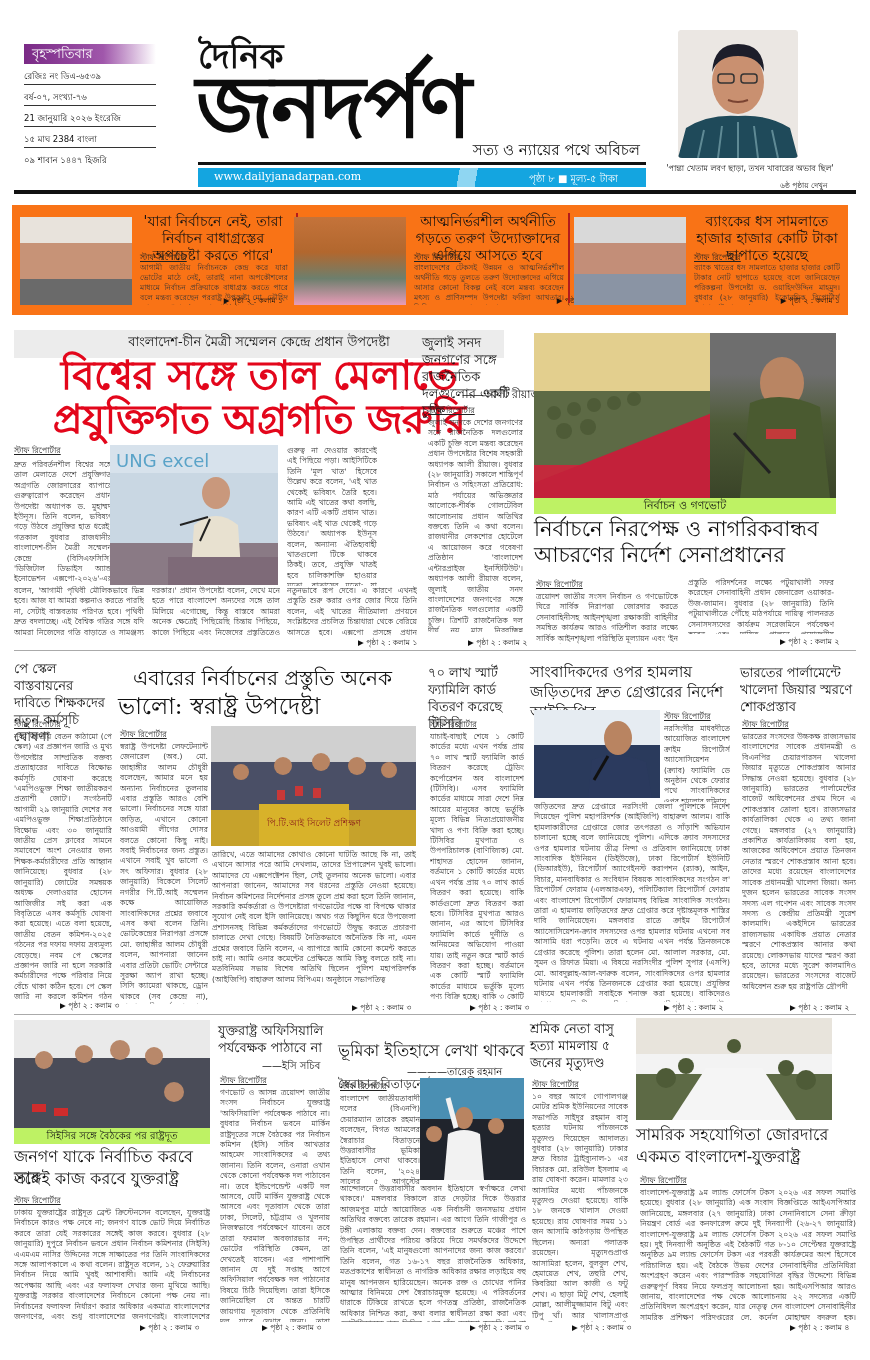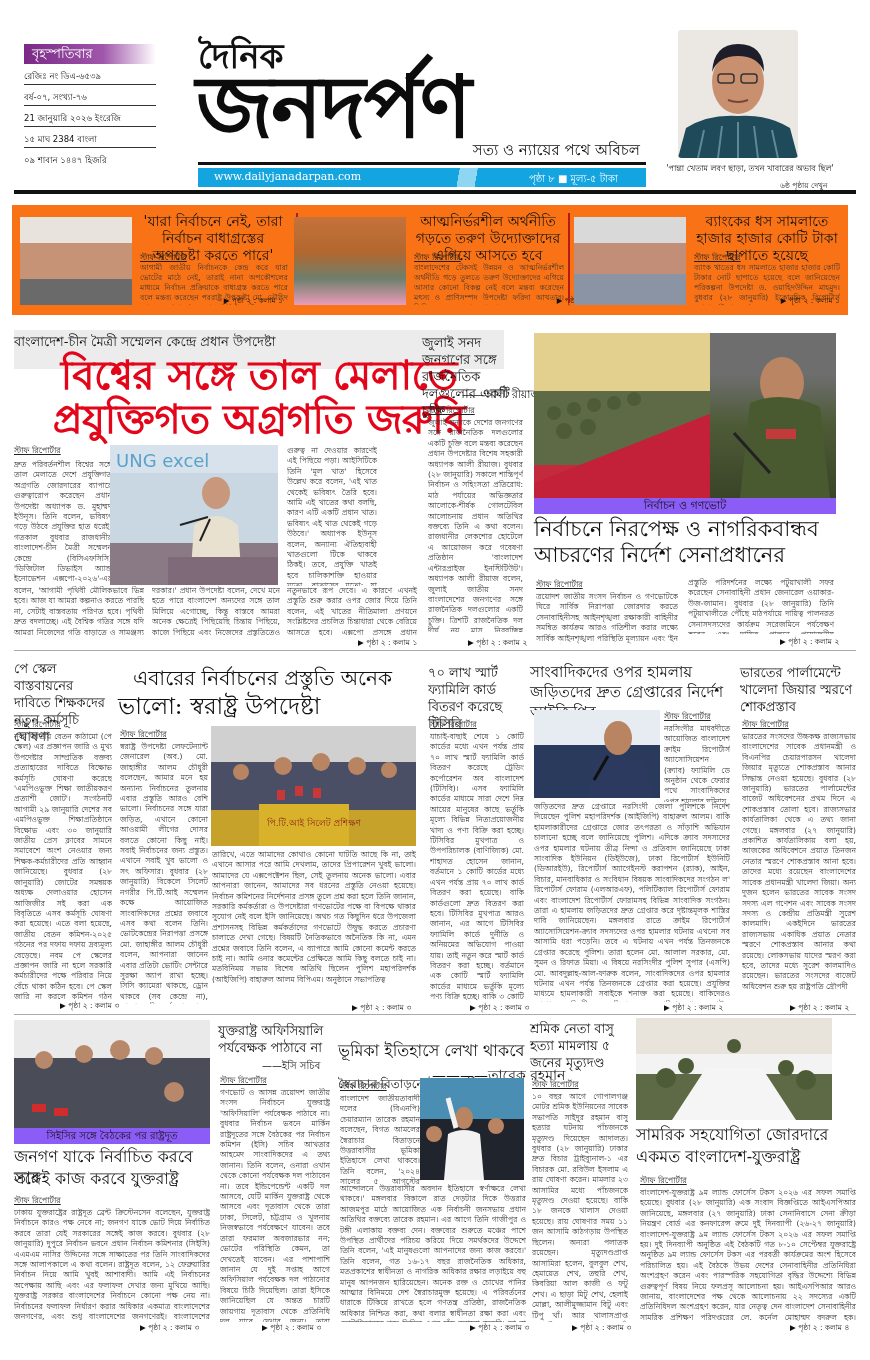--- a/index.html
+++ b/index.html
@@ -24,28 +24,28 @@
 
 .teaser-band{left:12px;top:205px;width:836px;height:110px;background:#f97316}
 .teaser{position:absolute;top:8px;height:96px}
 .teaser .pic{position:absolute;top:4px;width:112px;height:88px;background:#8a8a8a}
 .teaser .h{position:absolute;font-size:14px;line-height:17px;text-align:center;color:#111;font-family:"DejaVu Serif",serif}
 .teaser .by{position:absolute;font-size:8px;text-decoration:underline;color:#222}
 .teaser .body{position:absolute;font-size:7.5px;line-height:10px;color:#333;text-align:justify}
 .teaser .cont{position:absolute;font-size:7.5px;right:2px;bottom:2px}
 .vline-red{position:absolute;top:8px;width:2px;height:90px;background:#b31b1b}
 
-.kicker{left:14px;top:330px;width:490px;height:39px;background:#ececec;font-size:13px;line-height:24px}
+.kicker{left:14px;top:330px;width:490px;height:28px;background:#ececec;font-size:13px;text-align:center;line-height:24px}
 .lead-h{left:14px;top:350px;width:490px;font-size:40px;line-height:46px;color:#e3061b;text-align:center;font-weight:bold;font-family:"DejaVu Serif",serif;letter-spacing:-0.5px}
 .byl{font-size:8px;text-decoration:underline;color:#222}
 .col{font-size:7.6px;line-height:10.4px;color:#333;text-align:justify}
 .cont{font-size:7.5px;color:#111}
 .imgbox{background:#999;overflow:hidden}
 .h2{font-family:"DejaVu Serif",serif;color:#111;text-align:left}
-.caption-bar{background:#8b5cf6;font-size:11px;text-align:center}
+.caption-bar{background:#bef264;font-size:11px;text-align:center}
 .hr{height:1px;background:#aaa}
 </style>
 </head>
 <body>
 
 <div class="abs day-box">বৃহস্পতিবার</div>
 <div class="abs meta-line" style="top:66px">রেজিঃ নং ডিএ-৬৫৩৯</div>
 <div class="abs meta-line" style="top:87px">বর্ষ-০৭, সংখ্যা-৭৬</div>
 <div class="abs meta-line" style="top:108px">21 জানুয়ারি ২০২৬ ইংরেজি</div>
 <div class="abs meta-line" style="top:129px">১৫ মাঘ 2384 বাংলা</div>
@@ -239,21 +239,21 @@
 <div class="abs cont" style="left:140px;top:1322px">▶ পৃষ্ঠা ২ : কলাম ৩</div>
 
 <div class="abs h2" style="left:218px;top:1022px;width:112px;font-size:13px;line-height:17px">যুক্তরাষ্ট্র অফিসিয়ালি পর্যবেক্ষক পাঠাবে না</div>
 <div class="abs" style="left:262px;top:1058px;font-size:10px">——ইসি সচিব</div>
 <div class="abs byl" style="left:220px;top:1074px">স্টাফ রিপোর্টার</div>
 <div class="abs col" style="left:220px;top:1088px;width:110px;height:234px;overflow:hidden">গণভোট ও আসন্ন ত্রয়োদশ জাতীয় সংসদ নির্বাচনে যুক্তরাষ্ট্র 'অফিসিয়ালি' পর্যবেক্ষক পাঠাবে না। বুধবার নির্বাচন ভবনে মার্কিন রাষ্ট্রদূতের সঙ্গে বৈঠকের পর নির্বাচন কমিশন (ইসি) সচিব আখতার আহমেদ সাংবাদিকদের এ তথ্য জানান। তিনি বলেন, ওনারা ওখান থেকে কোনো পর্যবেক্ষক দল পাঠাবেন না। তবে ইন্ডিপেন্ডেন্ট একটি দল আসবে, যেটি মার্কিন যুক্তরাষ্ট্র থেকে আসবে এবং দূতাবাস থেকে তারা ঢাকা, সিলেট, চট্টগ্রাম ও খুলনায় নিজস্বভাবে পর্যবেক্ষণে যাবেন। তবে তারা ফরমাল অবজারভার নন; ভোটের পরিস্থিতি কেমন, তা দেখতেই যাবেন। এর পাশাপাশি জানান যে দুই সপ্তাহ আগে অফিসিয়াল পর্যবেক্ষক দল পাঠানোর বিষয়ে চিঠি দিয়েছিল। তারা ইসিকে জানিয়েছিল যে অন্তত চারটি জায়গায় দূতাবাস থেকে প্রতিনিধি দল যাবে দেখার জন্য। তারা ইন্ডিপেন্ডেন্ট হবেন, অবজারভার হিসেবে নয়। অর্থাৎ, আমাদের অফিসিয়াল অবজারভার হিসেবে তারা থাকবেন না, নিজেদের মতো করে থাকবেন। আমরা বলেছি, ঠিক আছে</div>
 <div class="abs cont" style="left:262px;top:1322px">▶ পৃষ্ঠা ২ : কলাম ৩</div>
 
 <div class="abs h2" style="left:338px;top:1074px;width:190px;font-size:12px;line-height:21px">স্বৈরাচার বিতাড়নে উত্তরাবাসীর</div>
 <div class="abs h2" style="left:338px;top:1040px;width:190px;font-size:16px;line-height:21px">ভূমিকা ইতিহাসে লেখা থাকবে</div>
-<div class="abs" style="left:432px;top:1064px;font-size:14px">————তারেক রহমান</div>
+<div class="abs" style="left:407px;top:1064px;font-size:10px">————তারেক রহমান</div>
 <div class="abs byl" style="left:340px;top:1080px">স্টাফ রিপোর্টার</div>
 <div class="abs col" style="left:340px;top:1094px;width:80px;height:90px;overflow:hidden">বাংলাদেশ জাতীয়তাবাদী দলের (বিএনপি) চেয়ারম্যান তারেক রহমান বলেছেন, বিগত আমলের স্বৈরাচার বিতাড়নে উত্তরাবাসীর ভূমিকা ইতিহাসে লেখা থাকবে। তিনি বলেন, '২০২৪ সালের ৫ আগস্টের 'জুলাই অভ্যুত্থান' সফল করতে উত্তরার মানুষের বড় ভূমিকা ছিল। ছাত্র-জনতার</div>
 <div class="abs imgbox" style="left:420px;top:1078px;width:104px;height:102px;background:linear-gradient(180deg,#4a8fb3 0 40%,#20242c 40%)">
   <svg width="104" height="102" viewBox="0 0 104 102">
     <ellipse cx="44" cy="40" rx="9" ry="11" fill="#b98461"></ellipse>
     <path d="M28 56 Q44 48 60 56 L64 102 L24 102 Z" fill="#f2f2f2"></path>
     <path d="M36 50 L28 20" stroke="#f2f2f2" stroke-width="5"></path>
     <circle cx="76" cy="48" r="8" fill="#b98461"></circle>
     <circle cx="14" cy="56" r="8" fill="#b98461"></circle>
   </svg>

